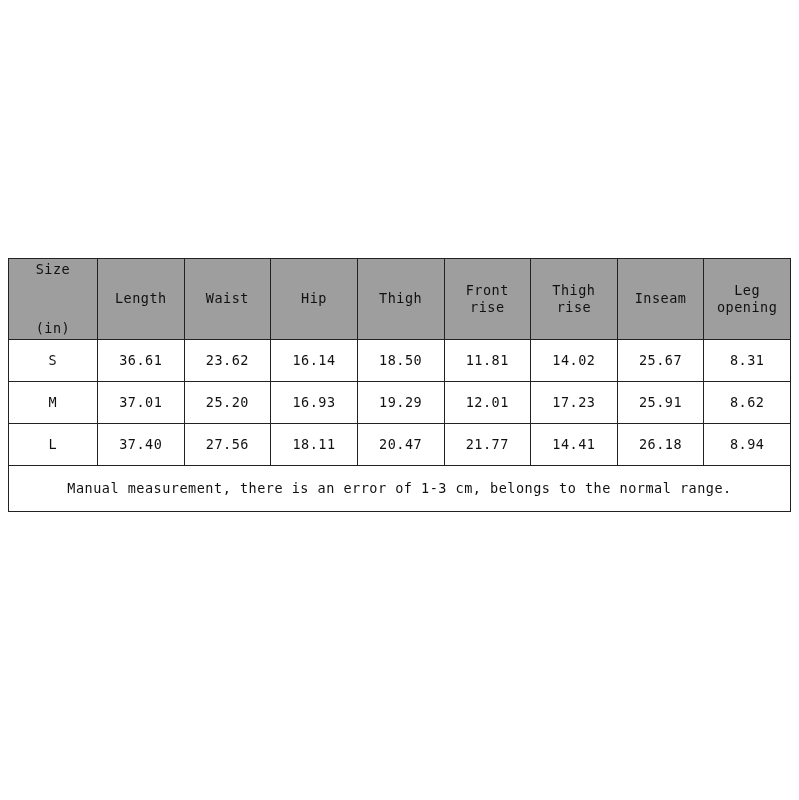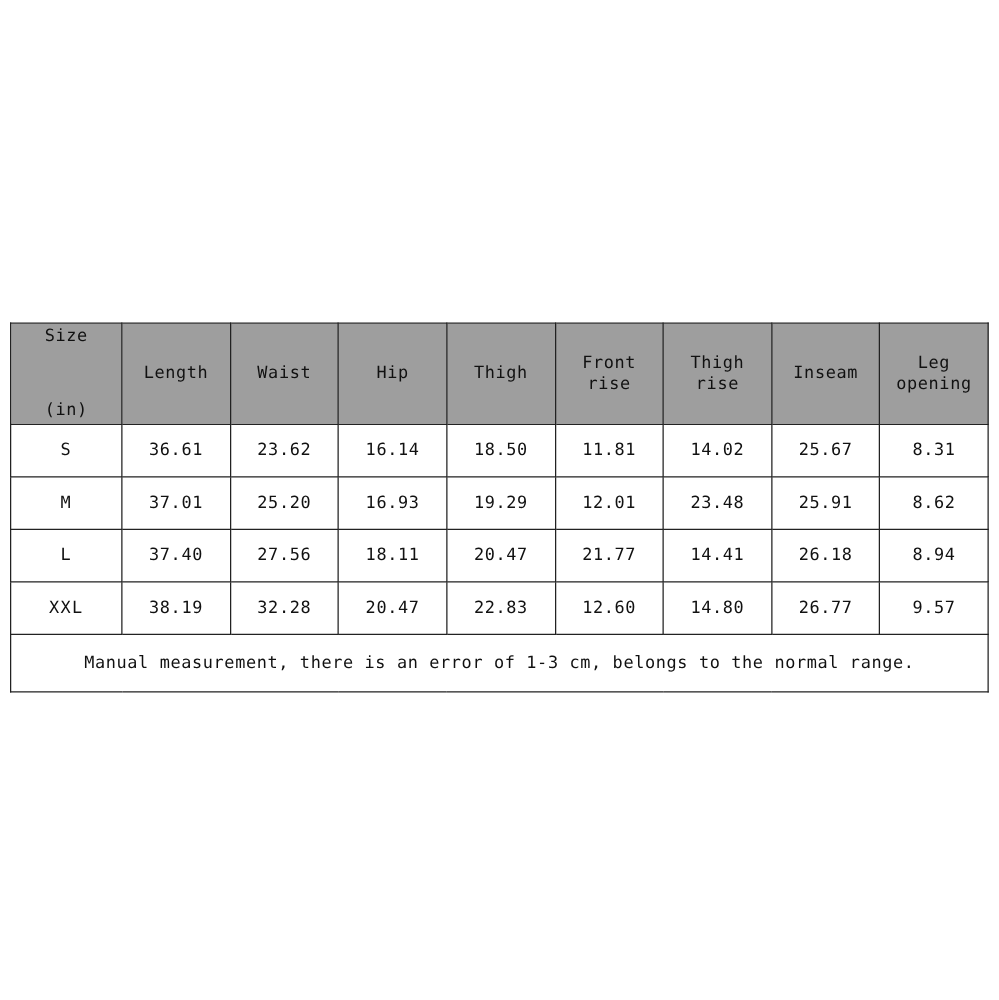--- a/index.html
+++ b/index.html
@@ -100,46 +100,35 @@
         <td>25.67</td>
         <td>8.31</td>
       </tr>
       <tr>
         <td class="size-cell">M</td>
         <td>37.01</td>
         <td>25.20</td>
         <td>16.93</td>
         <td>19.29</td>
         <td>12.01</td>
-        <td>23.48</td>
+        <td>17.23</td>
         <td>25.91</td>
         <td>8.62</td>
       </tr>
       <tr>
         <td class="size-cell">L</td>
         <td>37.40</td>
         <td>27.56</td>
         <td>18.11</td>
         <td>20.47</td>
         <td>21.77</td>
         <td>14.41</td>
         <td>26.18</td>
         <td>8.94</td>
       </tr>
-      <tr>
-        <td class="size-cell">XXL</td>
-        <td>38.19</td>
-        <td>32.28</td>
-        <td>20.47</td>
-        <td>22.83</td>
-        <td>12.60</td>
-        <td>14.80</td>
-        <td>26.77</td>
-        <td>9.57</td>
-      </tr>
     </tbody>
     <tfoot>
       <tr>
         <td colspan="9">Manual measurement, there is an error of 1-3 cm, belongs to the normal range.</td>
       </tr>
     </tfoot>
   </table>
 </div>
 
 </body></html>

